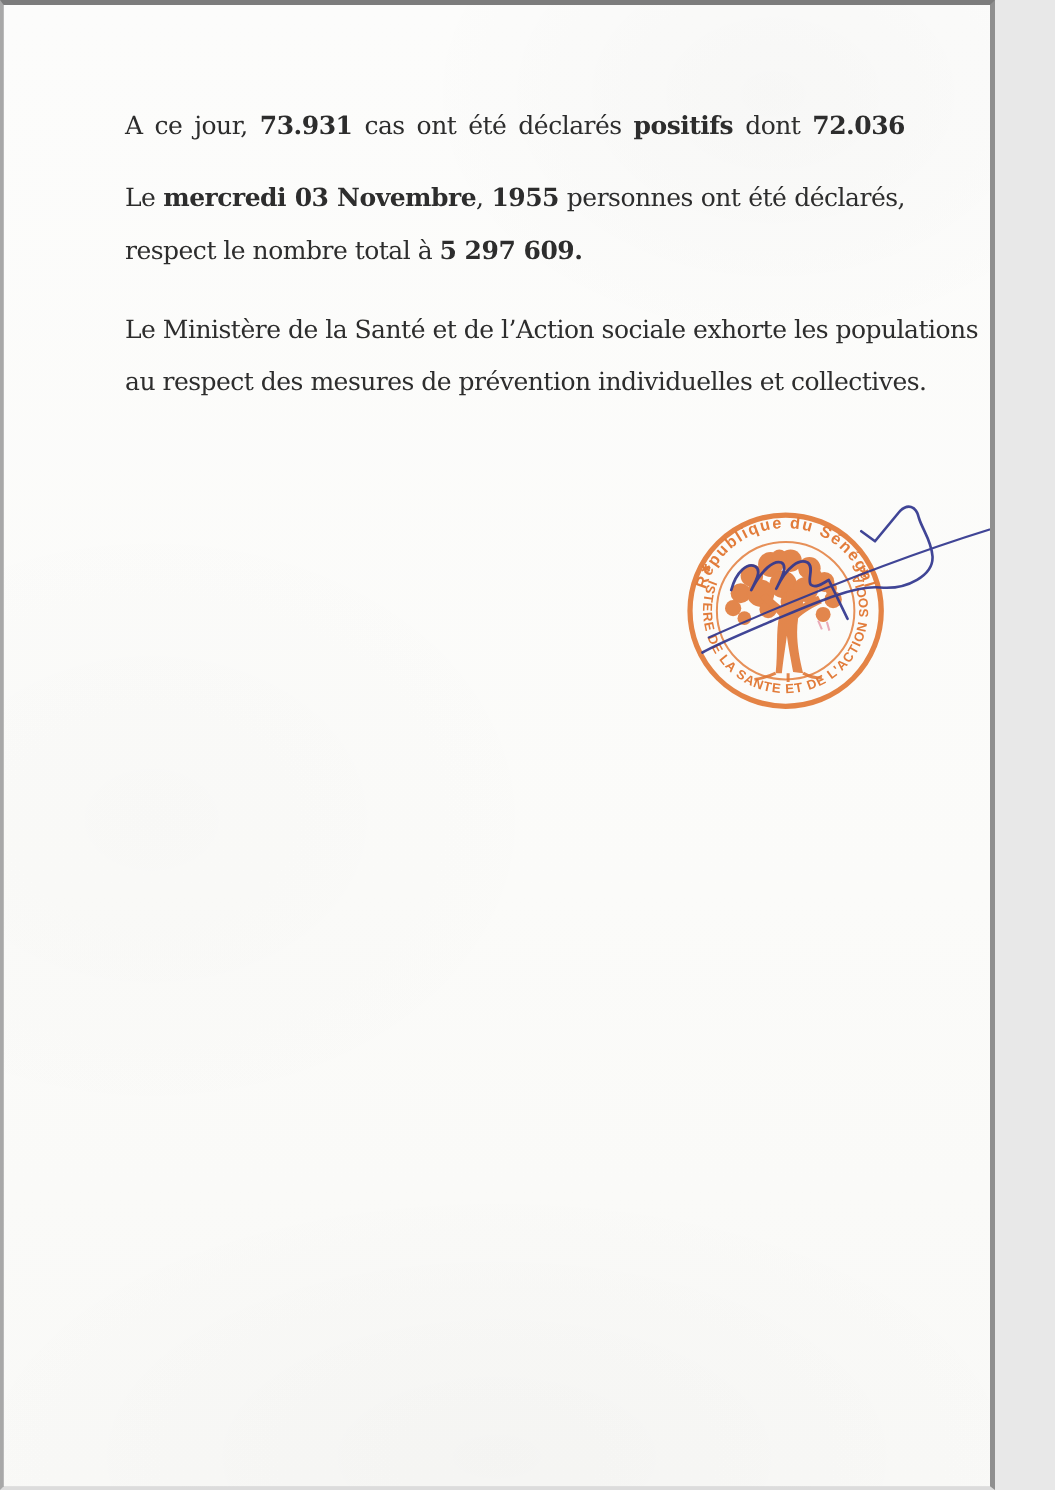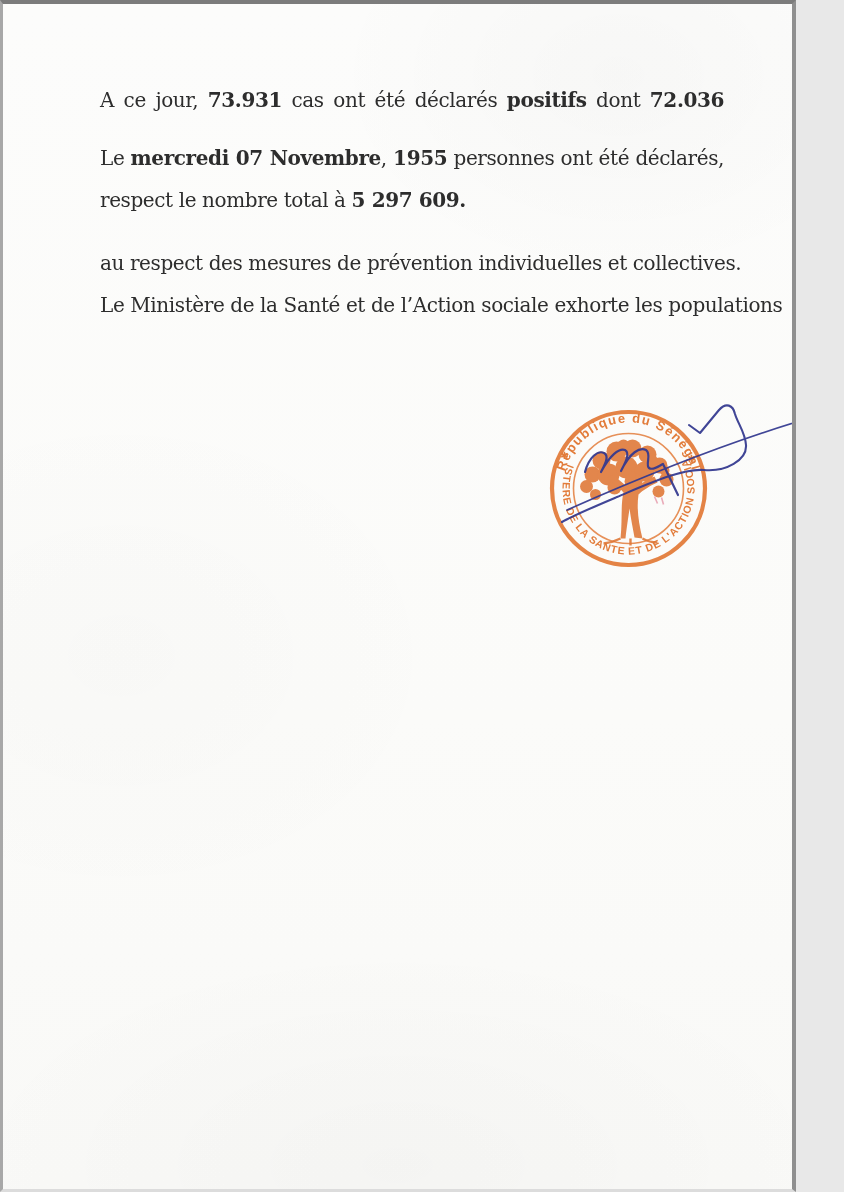--- a/index.html
+++ b/index.html
@@ -62,27 +62,27 @@
 
 <div class="page">
 
   <div class="text-block">
 
     <p class="para para-cases">
       <span class="line just"><span>A ce jour, </span><b>73.931</b><span> cas ont été déclarés </span><b>positifs</b><span> dont </span><b>72.036</b></span>
     </p>
 
     <p class="para para-vaccine">
-      <span class="line just"><span>Le </span><b>mercredi 07 Novembre</b><span>, </span><b>1955</b><span> personnes ont été déclarés,</span></span>
+      <span class="line just"><span>Le </span><b>mercredi 03 Novembre</b><span>, </span><b>1955</b><span> personnes ont été déclarés,</span></span>
       <span class="line"><span>respect le nombre total à </span><b>5 297 609.</b></span>
     </p>
 
     <p class="para para-exhort">
+      <span class="line just"><span>Le Ministère de la Santé et de l’Action sociale exhorte les populations</span></span>
       <span class="line"><span>au respect des mesures de prévention individuelles et collectives.</span></span>
-      <span class="line just"><span>Le Ministère de la Santé et de l’Action sociale exhorte les populations</span></span>
     </p>
 
   </div>
 
   <svg class="overlay" viewBox="0 0 844 1192" xmlns="http://www.w3.org/2000/svg">
     <defs>
       <path id="arcTop" d="M -65,-11.5 A 66,66 0 0 1 65,-11.5" fill="none"></path>
       <path id="arcBottom" d="M -59.8,-27.9 A 66,66 0 1 0 59.8,-27.9" fill="none"></path>
     </defs>
 

